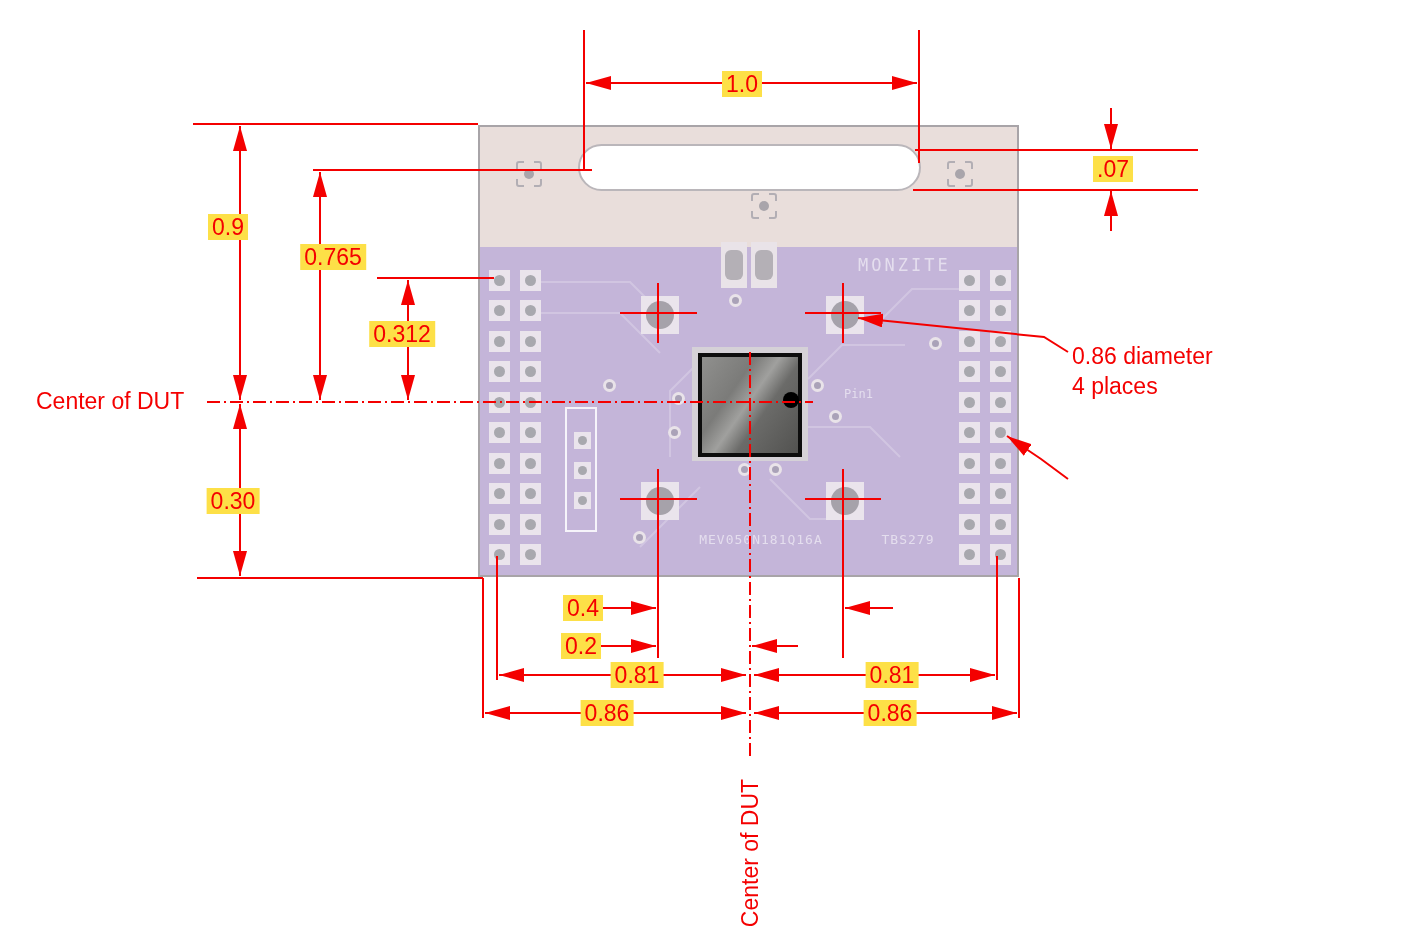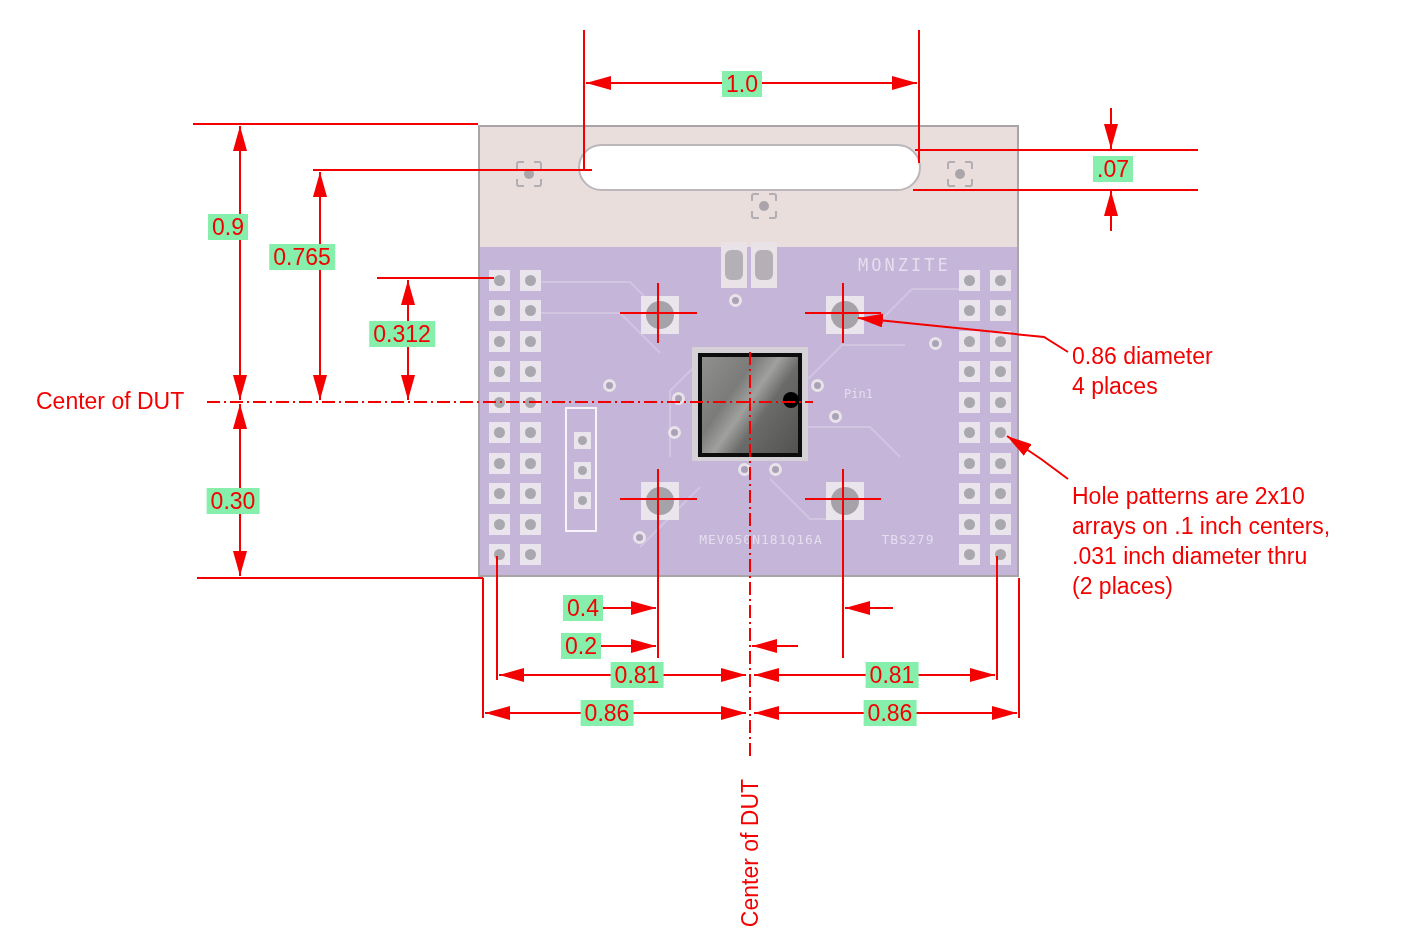--- a/index.html
+++ b/index.html
@@ -30,21 +30,21 @@
         background:linear-gradient(125deg,#90908e 0%,#7b7b79 33%,#a0a09e 48%,#6b6b69 62%,#525250 100%);}
   #pin1dot{position:absolute;left:81px;top:35px;width:16px;height:16px;border-radius:50%;background:#000;}
   .silk{position:absolute;color:rgba(255,255,255,.55);font-family:"DejaVu Sans Mono",monospace;}
   #silk-brand{left:378px;top:128px;font-size:17px;letter-spacing:3px;}
   #silk-pn{left:215px;top:405px;width:132px;text-align:center;font-size:13px;letter-spacing:1px;}
   #silk-id{left:395px;top:405px;width:66px;text-align:center;font-size:13px;letter-spacing:1px;}
   #silk-pin1{left:364px;top:260px;font-size:12px;}
   
   #dims{position:absolute;left:0;top:0;z-index:5;pointer-events:none;}
   .dim-label{position:absolute;z-index:6;color:#f40000;font-size:23px;line-height:26px;
-             background:#86efac;padding:0 4px;white-space:nowrap;transform:translate(-50%,-50%);}
+             background:#fde047;padding:0 4px;white-space:nowrap;transform:translate(-50%,-50%);}
   .note{position:absolute;z-index:6;color:#f40000;font-size:23px;line-height:30px;white-space:nowrap;}
   #lbl-cdut-h{transform:translate(0,-50%);background:none;padding:0;}
   #lbl-cdut-v{transform:translate(-50%,-50%) rotate(-90deg);background:none;padding:0;}
 </style>
 </head>
 <body>
 
 <div id="stage">
 
   <div id="board">
@@ -215,36 +215,30 @@
       <g stroke-dasharray="13 4 2 4">
         <line x1="207" y1="402" x2="813" y2="402"></line>
         <line x1="750" y1="352" x2="750" y2="757"></line>
       </g>
     </g>
   </svg>
 
   <div class="dim-label" style="left:742px;top:84px">1.0</div>
   <div class="dim-label" style="left:1113px;top:169px">.07</div>
   <div class="dim-label" style="left:228px;top:227px">0.9</div>
-  <div class="dim-label" style="left:302px;top:257px">0.765</div>
+  <div class="dim-label" style="left:333px;top:257px">0.765</div>
   <div class="dim-label" style="left:402px;top:334px">0.312</div>
   <div class="dim-label" style="left:233px;top:501px">0.30</div>
   <div class="dim-label" style="left:583px;top:608px">0.4</div>
   <div class="dim-label" style="left:581px;top:646px">0.2</div>
   <div class="dim-label" style="left:637px;top:675px">0.81</div>
   <div class="dim-label" style="left:892px;top:675px">0.81</div>
   <div class="dim-label" style="left:607px;top:713px">0.86</div>
   <div class="dim-label" style="left:890px;top:713px">0.86</div>
 
   <div class="dim-label" id="lbl-cdut-h" style="left:36px;top:401px">Center of DUT</div>
   <div class="dim-label" id="lbl-cdut-v" style="left:750px;top:853px">Center of DUT</div>
 
   <div class="note" style="left:1072px;top:341px">
     <div>0.86 diameter</div>
     <div>4 places</div>
   </div>
-  <div class="note" style="left:1072px;top:481px">
-    <div>Hole patterns are 2x10</div>
-    <div>arrays on .1 inch centers,</div>
-    <div>.031 inch diameter thru</div>
-    <div>(2 places)</div>
-  </div>
 </div>
 
 </body></html>

